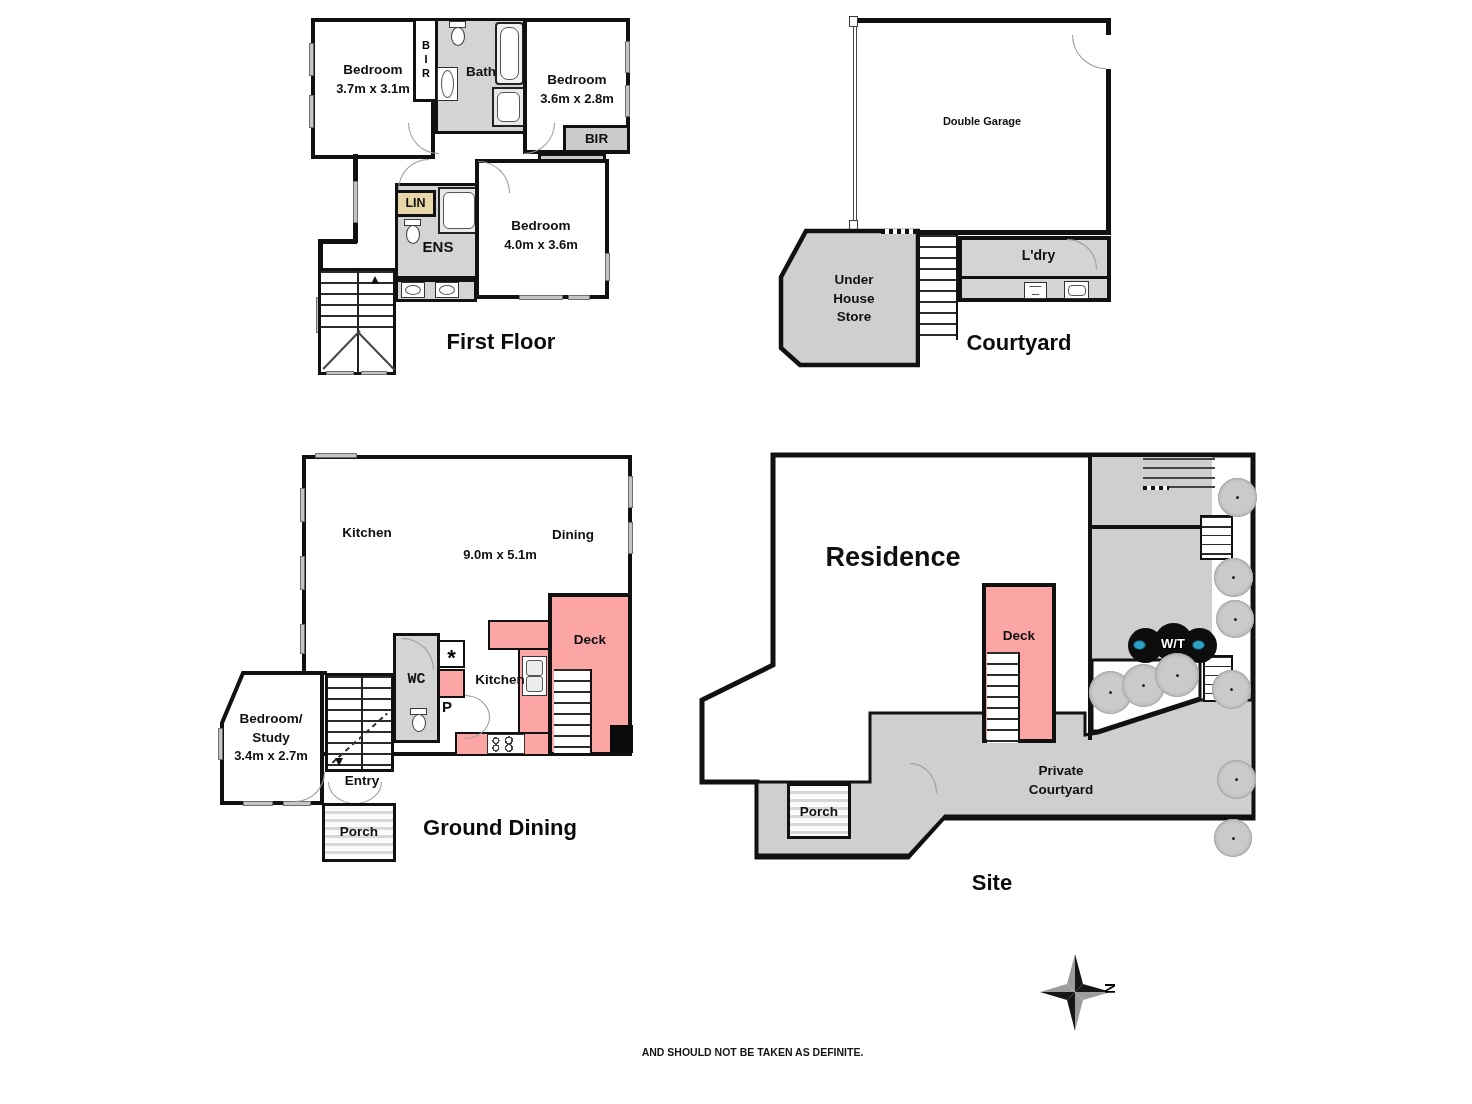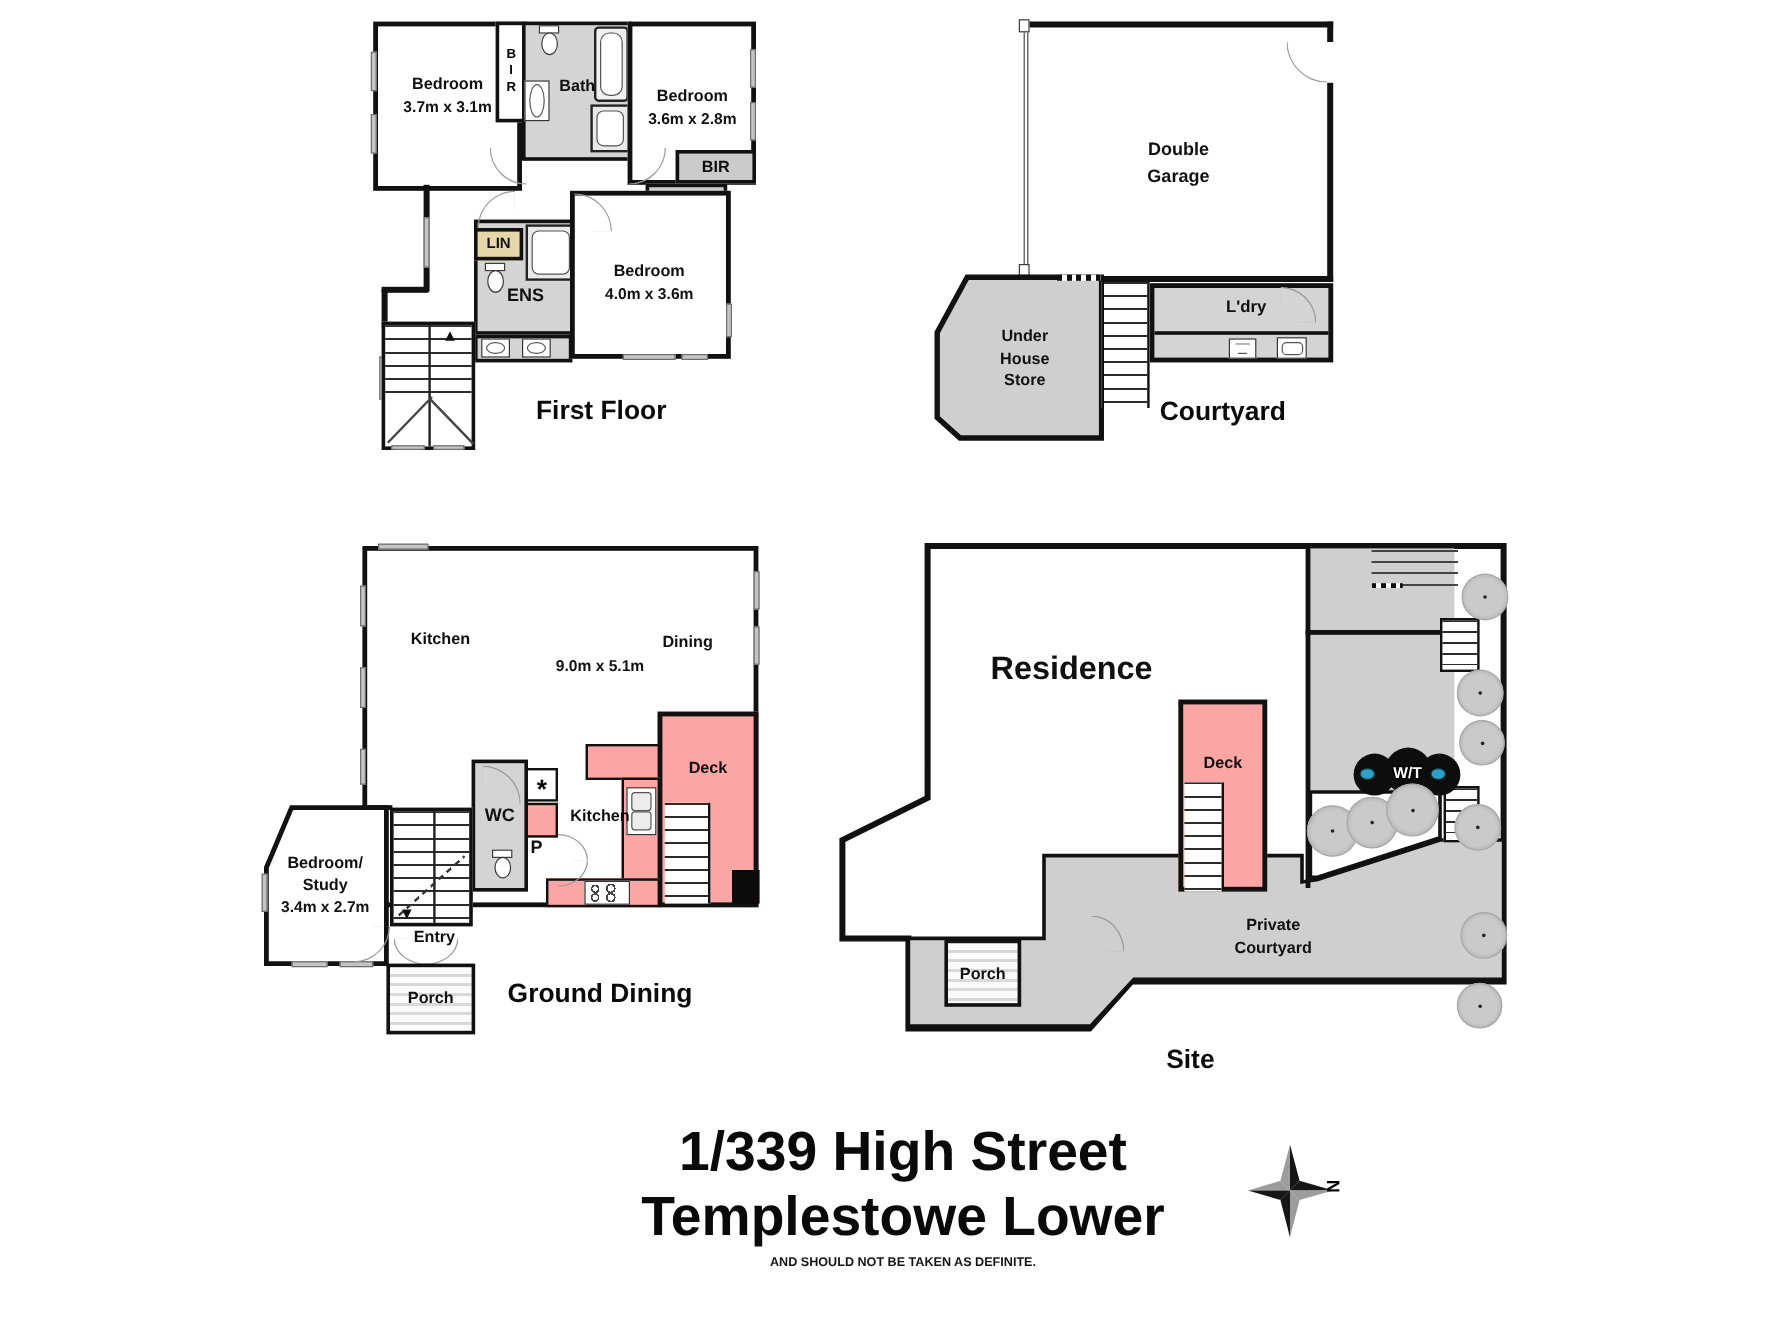--- a/index.html
+++ b/index.html
@@ -140,21 +140,21 @@
     <div class="arc br" style="left:221px;top:110px;width:31px;height:31px;"></div>
     <div class="arc tr" style="left:175px;top:148px;width:32px;height:32px;"></div>
     <div class="arc tl" style="left:95px;top:146px;width:31px;height:31px;"></div>
     <div class="plan-title" style="left:98px;top:316px;width:200px;">First Floor</div>
   </div>
 
   <div class="plan" style="left:778px;top:13px;width:340px;height:362px;">
     <div class="room" style="left:75px;top:5px;width:258px;height:217px;border-width:5px;border-left:4px double #4a4a4a;"></div>
     <div class="fix" style="left:71px;top:3px;width:9px;height:11px;"></div>
     <div class="fix" style="left:71px;top:207px;width:9px;height:10px;"></div>
-    <div class="lbl" style="left:160px;top:100px;width:88px;font-size:15px;line-height:1.55;">Double Garage</div>
+    <div class="lbl" style="left:160px;top:100px;width:88px;font-size:11px;line-height:1.55;">Double Garage</div>
     <div class="abs" style="left:327px;top:22px;width:8px;height:34px;background:#fff;"></div>
     <div class="arc bl" style="left:294px;top:22px;width:34px;height:34px;"></div>
     <svg class="abs" style="left:0;top:215px;" width="142" height="140" viewBox="0 0 142 140">
       <polygon points="28,3 140,3 140,137 22,137 3,120 3,49" fill="#cfcfcf" stroke="#111" stroke-width="4.5"></polygon>
     </svg>
     <div class="dash-h" style="left:103px;top:216px;width:36px;height:5px;"></div>
     <div class="lbl" style="left:45px;top:258px;width:62px;">Under House Store</div>
     <div class="stairs" style="left:140px;top:222px;width:40px;height:105px;border-width:0 2.5px;"></div>
     <div class="groom" style="left:180px;top:223px;width:153px;height:66px;border-width:4px;">
       <div class="lbl" style="left:10px;top:6px;width:133px;font-size:14px;">L'dry</div>
@@ -188,21 +188,21 @@
     <div class="sink" style="left:307px;top:204px;width:25px;height:40px;"></div>
     <div class="stove" style="left:272px;top:282px;width:38px;height:20px;"></div>
     <div class="lbl" style="left:240px;top:219px;width:90px;">Kitchen</div>
     <div class="fix flexc" style="left:223px;top:188px;width:27px;height:28px;border:2.5px solid #111;">
       <span style="font-size:22px;font-weight:700;line-height:0;position:relative;top:4px;">*</span>
     </div>
     <div class="abs gfill" style="left:222px;top:217px;width:28px;height:29px;border:2.5px solid #111;"></div>
     <div class="lbl" style="left:212px;top:245px;width:40px;font-size:15px;">P</div>
     <div class="arc tr" style="left:250px;top:243px;width:25px;height:22px;"></div>
     <div class="arc br" style="left:250px;top:265px;width:25px;height:22px;"></div>
-    <div class="groom" style="left:178px;top:181px;width:47px;height:110px;">
+    <div class="groom" style="left:178px;top:181px;width:47px;height:110px;font-family:Liberation Mono, monospace;">
       <div class="lbl" style="left:0;top:34px;width:100%;font-size:15px;">WC</div>
       <div class="fix" style="left:14px;top:72px;width:17px;height:7px;"></div>
       <div class="fix oval" style="left:16px;top:78px;width:14px;height:18px;"></div>
       <div class="arc tr" style="left:6px;top:2px;width:32px;height:32px;"></div>
     </div>
     <div class="stairs" style="left:110px;top:221px;width:69px;height:99px;">
       <div class="wall" style="left:33px;top:0;width:2px;height:100%;background:#222;"></div>
       <div class="diag" style="left:4px;top:86px;width:74px;transform:rotate(-42deg);background:repeating-linear-gradient(to right,#333 0 5px,transparent 5px 9px);"></div>
       <div class="tri-down" style="left:7px;top:82px;"></div>
     </div>
@@ -263,24 +263,20 @@
     <div class="tree" style="left:522px;top:310px;width:39px;height:39px;"></div>
     <div class="tree" style="left:519px;top:369px;width:38px;height:38px;"></div>
     <div class="porch" style="left:92px;top:333px;width:64px;height:56px;border-width:3px;">
       <div class="lbl" style="left:0;top:17px;width:100%;">Porch</div>
     </div>
     <div class="lbl" style="left:320px;top:312px;width:92px;">Private Courtyard</div>
     <div class="arc tr" style="left:215px;top:313px;width:27px;height:30px;"></div>
     <div class="plan-title" style="left:237px;top:420px;width:120px;">Site</div>
   </div>
 
-  <div class="addr">
-    <div>1/339 High Street</div>
-    <div>Templestowe Lower</div>
-  </div>
   <div class="disc">
     <div>AND SHOULD NOT BE TAKEN AS DEFINITE.</div>
   </div>
 
   <svg class="abs" style="left:1038px;top:952px;" width="80" height="84" viewBox="0 0 80 84">
     <polygon points="37,2 29,32 37,40" fill="#9c9c9c"></polygon>
     <polygon points="37,2 45,32 37,40" fill="#161616"></polygon>
     <polygon points="73,40 45,32 37,40" fill="#161616"></polygon>
     <polygon points="73,40 45,48 37,40" fill="#9c9c9c"></polygon>
     <polygon points="37,79 29,48 37,40" fill="#161616"></polygon>

